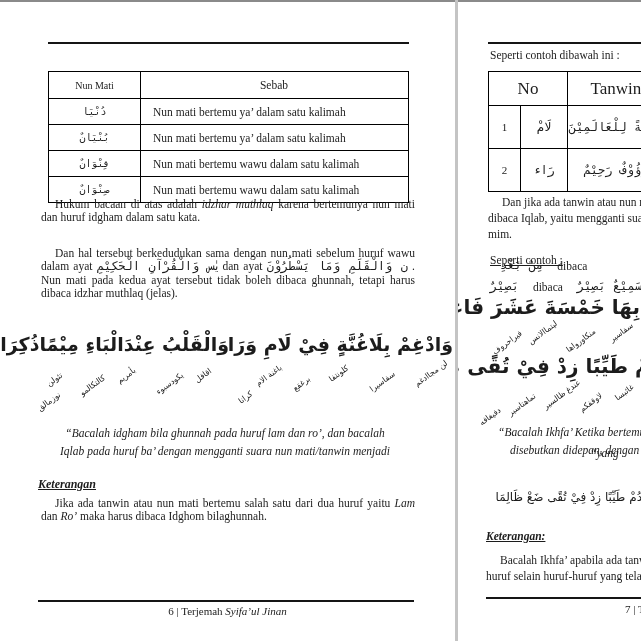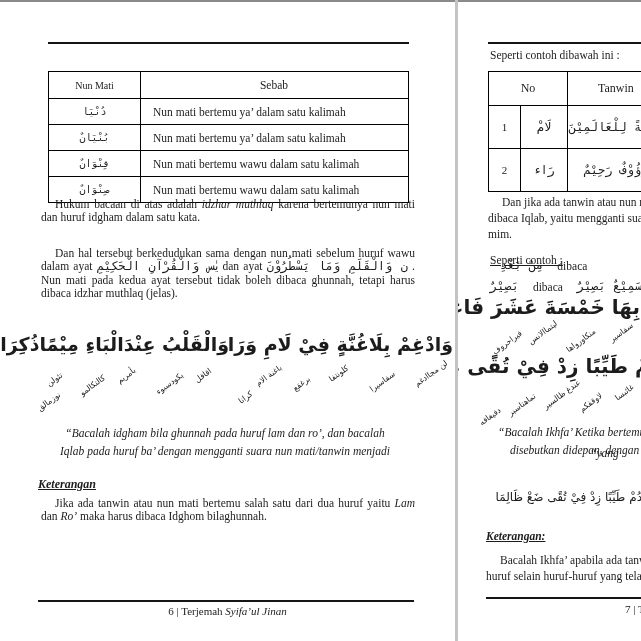--- a/index.html
+++ b/index.html
@@ -54,21 +54,21 @@
   .lp-ket{left:38px;top:475px;}
   .lp-p3{top:495px;}
   .lp-frule{position:absolute;left:38px;top:598px;width:376px;height:2px;background:#151515;}
   .lp-footer{position:absolute;left:0;top:603px;width:455px;text-align:center;font-size:11px;}
 
   
   .rp-rule{position:absolute;left:30px;top:40px;width:430px;height:2px;background:#151515;}
   .rp-intro{position:absolute;left:32px;top:47px;font-size:11.5px;white-space:nowrap;}
   .rp-table{position:absolute;left:30px;top:69px;border-collapse:collapse;}
   .rp-table td,.rp-table th{border:1px solid #000;font-weight:normal;text-align:center;}
-  .rp-table th{height:31px;font-size:12px;}
+  .rp-table th{height:31px;font-size:17px;}
   .rp-table td{height:40px;}
   .rp-no{width:29px;font-size:11px;}
   .rp-hrf{width:44px;font-size:12px;}
   .rp-tnw{width:75px;font-size:12px;white-space:nowrap;}
   .frag{position:absolute;white-space:nowrap;font-size:11.5px;}
   .rp-l1{left:44px;top:194px;}
   .rp-l2{left:30px;top:210px;}
   .rp-l3{left:30px;top:226px;}
   .rp-contoh{left:32px;top:252px;text-decoration:underline;}
   .rp-ex{position:absolute;display:flex;align-items:center;gap:14px;font-size:11.5px;}

